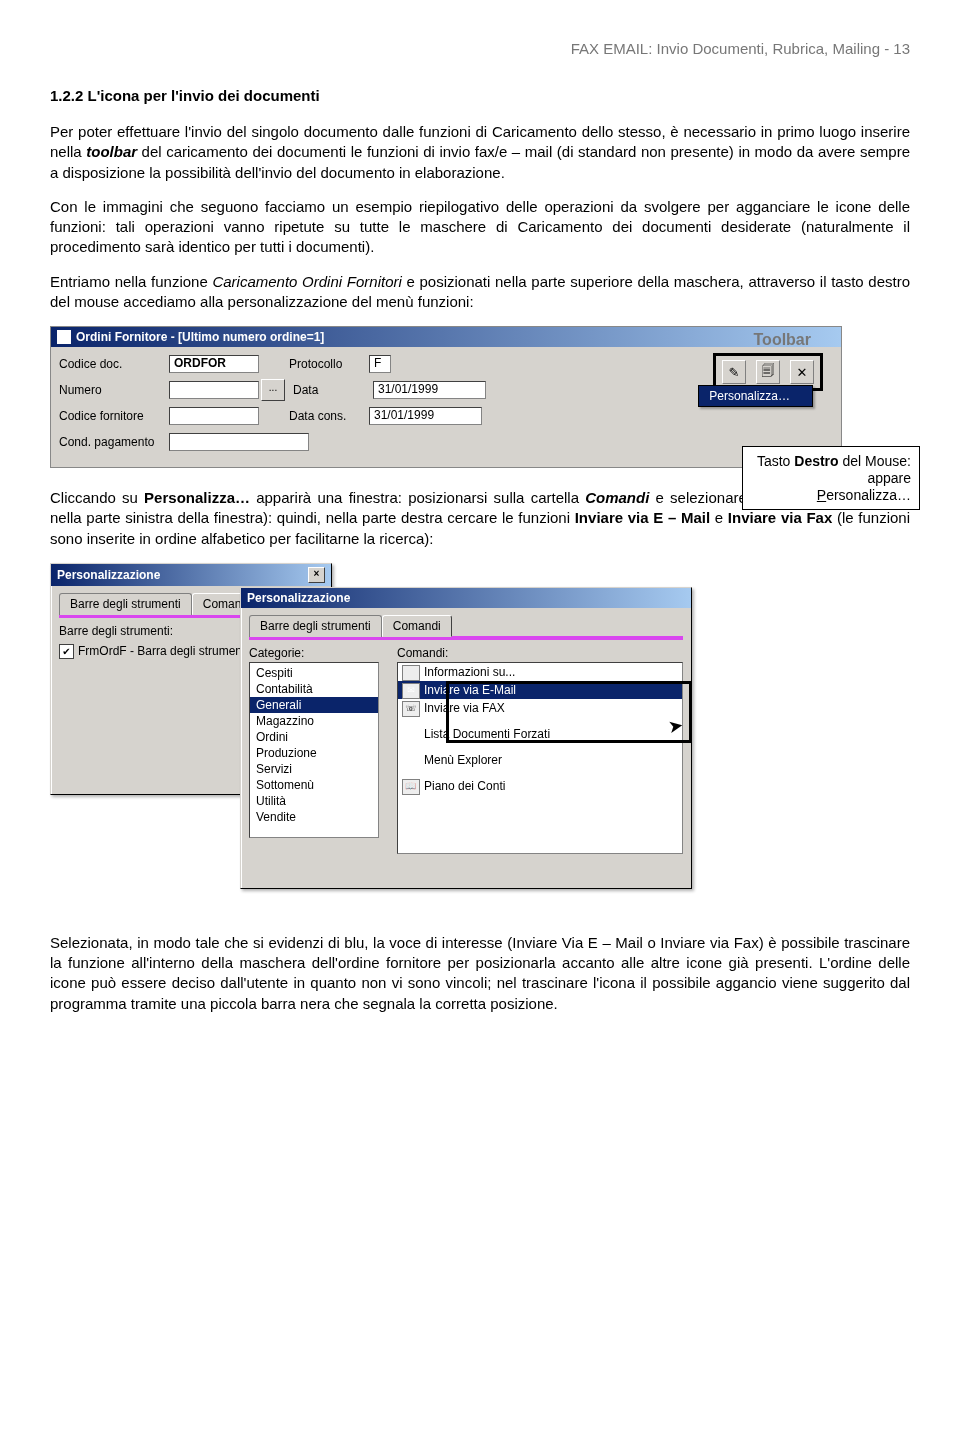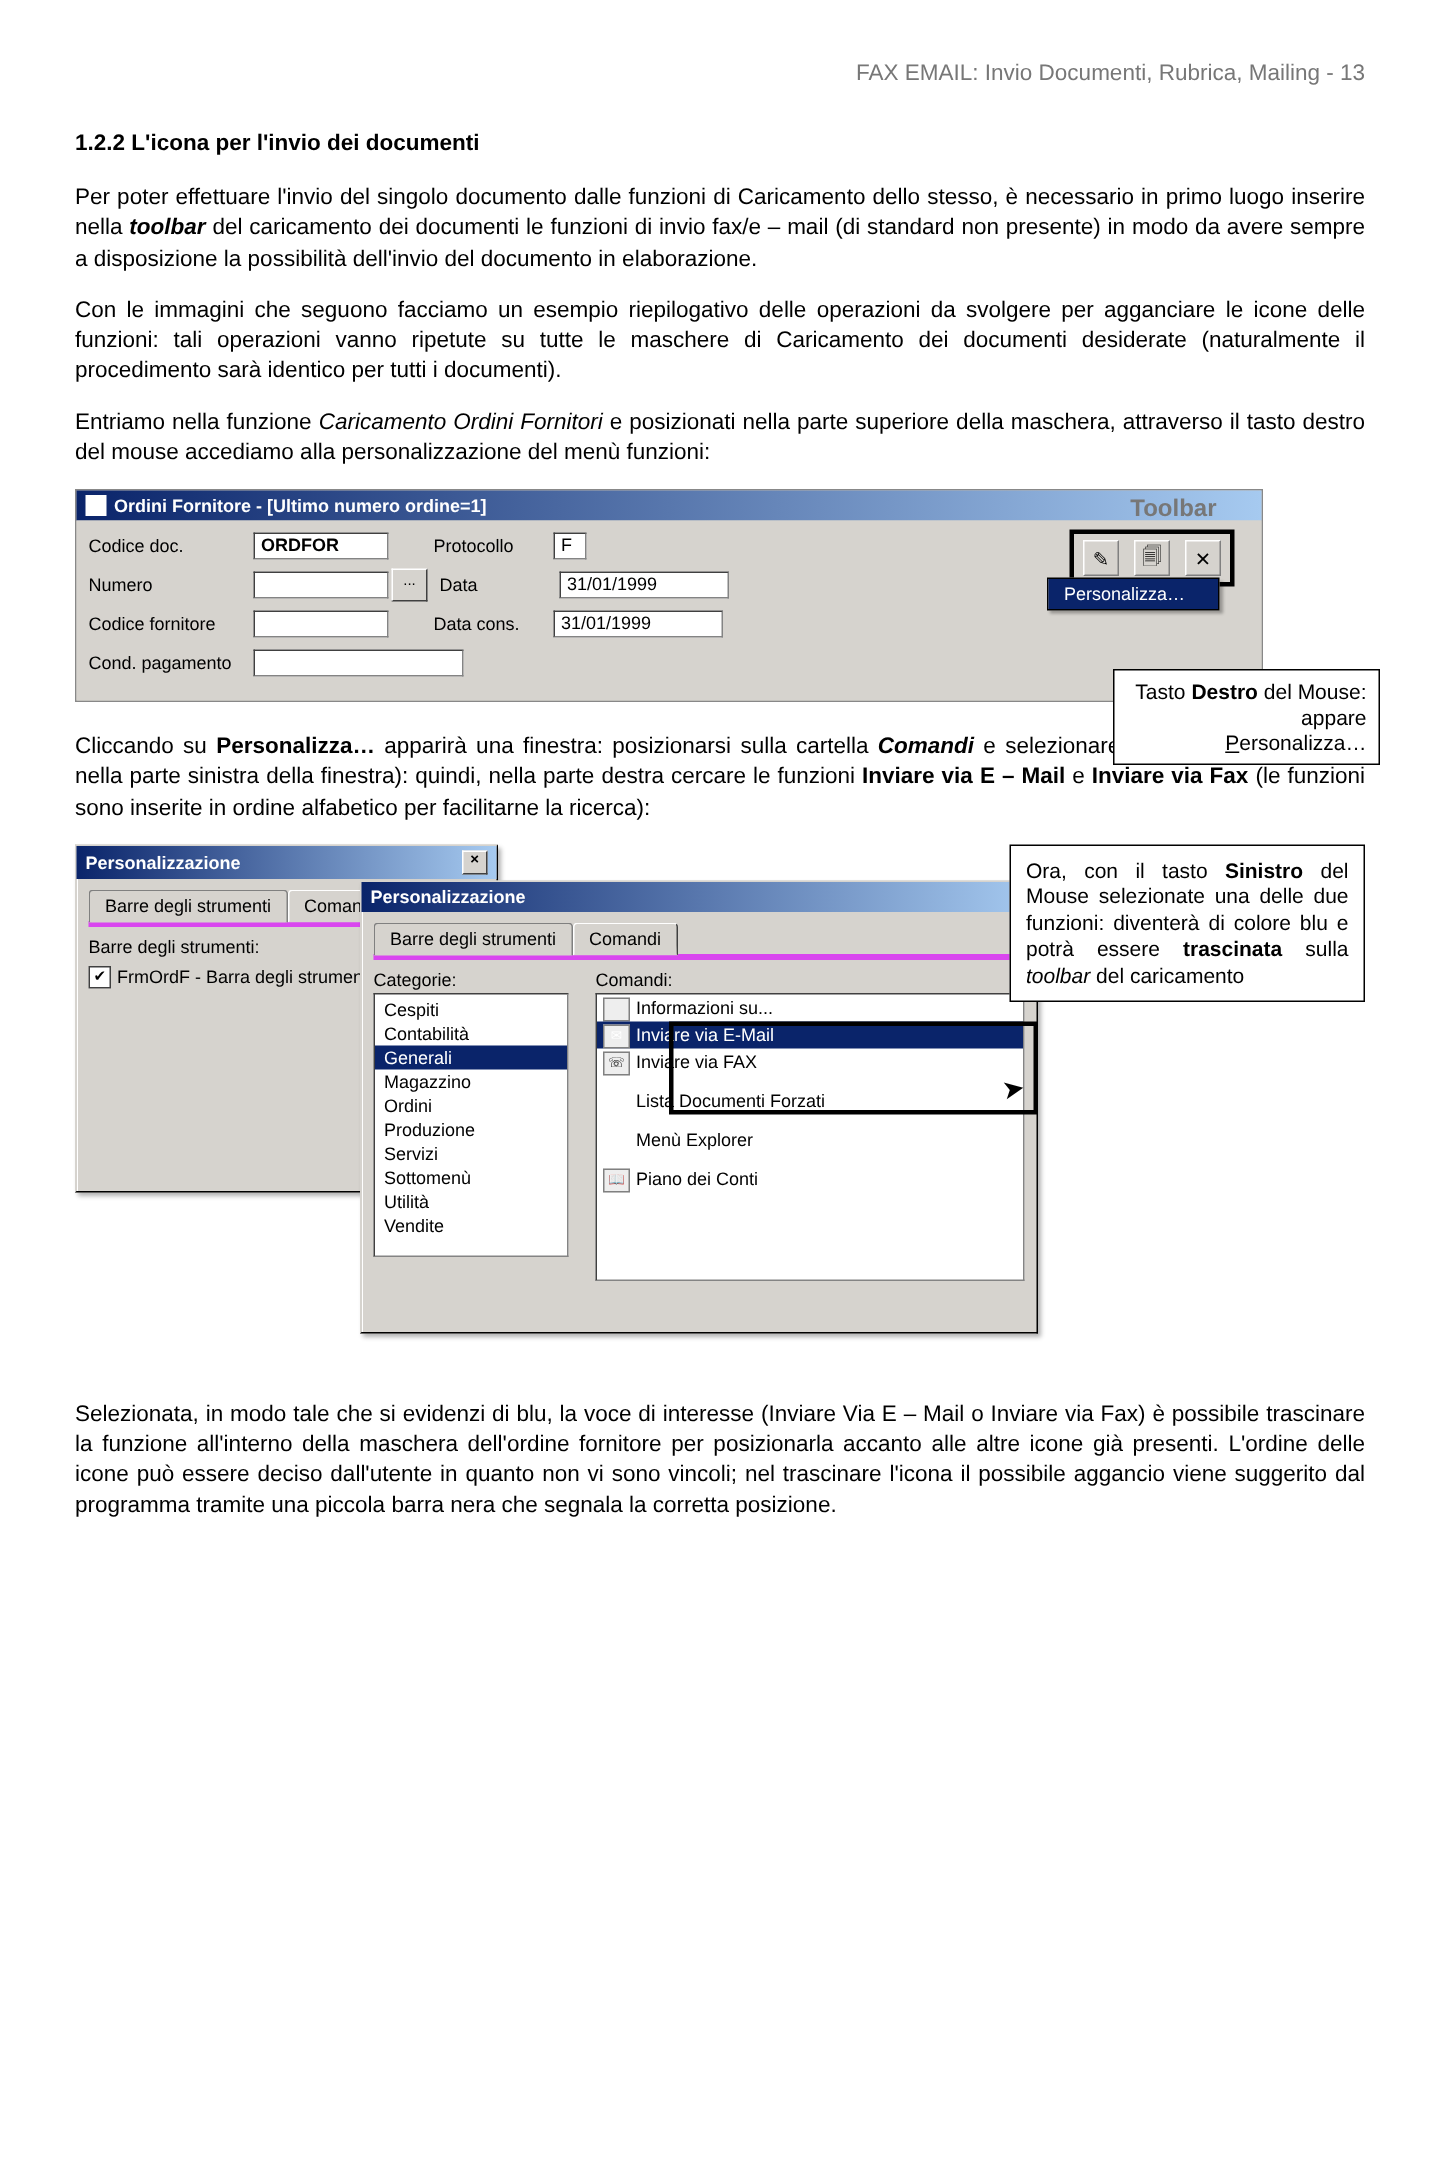--- a/index.html
+++ b/index.html
@@ -335,20 +335,17 @@
               <div class="li" style="margin-top:8px;"><span class="ic">📖</span><span>Piano dei Conti</span></div>
             </div>
           </div>
         </div>
       </div>
     </div>
 
     <div class="highlight-box"></div>
     <div class="cursor-arrow">➤</div>
 
-    <div class="callout2">
-      <span>Ora, con il tasto </span><span class="bold">Sinistro</span><span> del Mouse selezionate una delle due funzioni: diventerà di colore blu e potrà essere </span><span class="bold">trascinata</span><span> sulla </span><span class="italic">toolbar</span><span> del caricamento</span>
-    </div>
   </div>
 
   <div class="para">Selezionata, in modo tale che si evidenzi di blu, la voce di interesse (Inviare Via E – Mail o Inviare via Fax) è possibile trascinare la funzione all'interno della maschera dell'ordine fornitore per posizionarla accanto alle altre icone già presenti. L'ordine delle icone può essere deciso dall'utente in quanto non vi sono vincoli; nel trascinare l'icona il possibile aggancio viene suggerito dal programma tramite una piccola barra nera che segnala la corretta posizione.</div>
 
 </div>
 
 </body></html>

